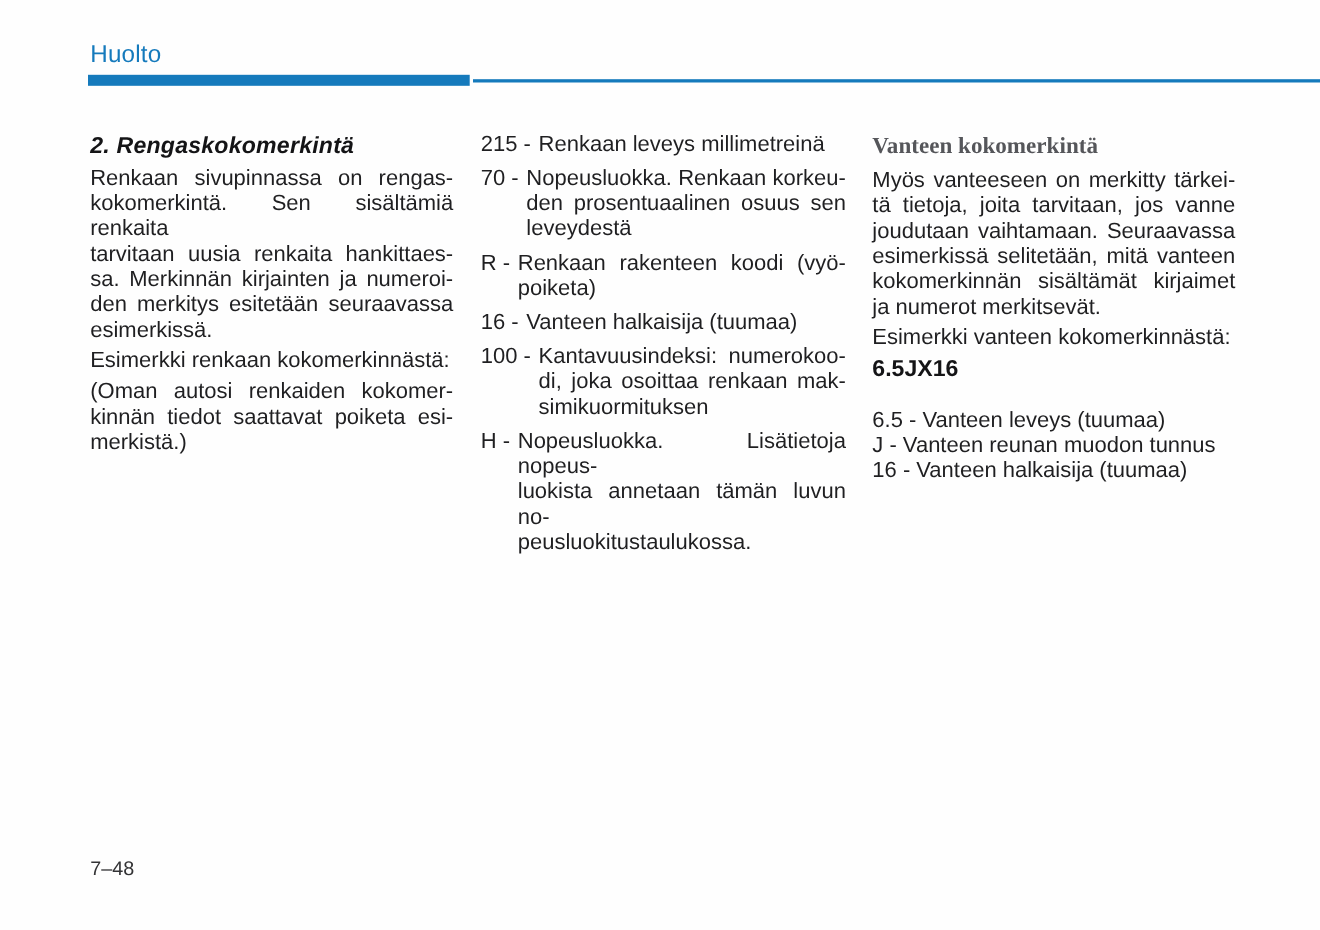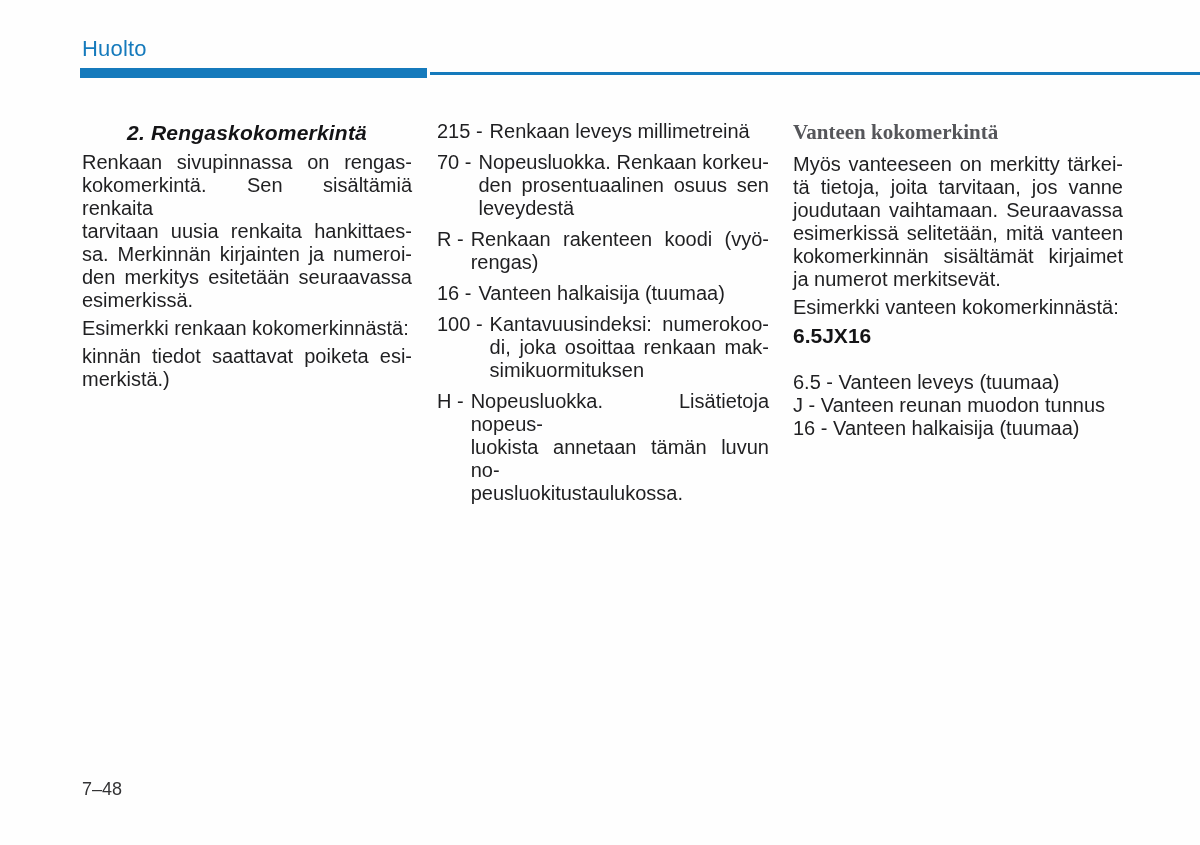--- a/index.html
+++ b/index.html
@@ -45,21 +45,20 @@
   .col-tire { left: 82px;  width: 330px; }
   .col-code { left: 437px; width: 332px; }
   .col-rim  { left: 793px; width: 330px; }
 
   .h-italic {
     font-size: 21px; line-height: 25px;
     font-weight: bold; font-style: italic;
     color: #141416;
     margin-bottom: 6px;
     letter-spacing: 0.2px;
-    text-align: center;
   }
   .h-code {
     font-size: 21px; line-height: 25px;
     font-weight: bold;
     color: #141416;
     margin-bottom: 8px;
   }
   .h-serif {
     font-family: "Liberation Serif", "DejaVu Serif", serif;
     font-size: 21px; line-height: 25px;
@@ -109,20 +108,21 @@
   <p class="block">
       <span class="jline">Renkaan sivupinnassa on rengas-</span>
       <span class="jline">kokomerkintä. Sen sisältämiä renkaita</span>
       <span class="jline">tarvitaan uusia renkaita hankittaes-</span>
       <span class="jline">sa. Merkinnän kirjainten ja numeroi-</span>
       <span class="jline">den merkitys esitetään seuraavassa</span>
       <span class="jline last">esimerkissä.</span>
     </p>
   <p class="block">Esimerkki renkaan kokomerkinnästä:</p>
   <p class="block">
+      <span class="jline">(Oman autosi renkaiden kokomer-</span>
       <span class="jline">kinnän tiedot saattavat poiketa esi-</span>
       <span class="jline last">merkistä.)</span>
     </p>
 </section>
 
 <section class="col col-code">
 
   <div class="code-item">
     <span class="item-label">215 -</span>
     <div class="item-text">
@@ -134,21 +134,21 @@
     <div class="item-text">
         <span class="jline">Nopeusluokka. Renkaan korkeu-</span>
         <span class="jline">den prosentuaalinen osuus sen</span>
         <span class="jline last">leveydestä</span>
       </div>
   </div>
   <div class="code-item">
     <span class="item-label">R -</span>
     <div class="item-text">
         <span class="jline">Renkaan rakenteen koodi (vyö-</span>
-        <span class="jline last">rengas)</span>
+        <span class="jline last">poiketa)</span>
       </div>
   </div>
   <div class="code-item">
     <span class="item-label">16 -</span>
     <div class="item-text">
         <span class="jline last">Vanteen halkaisija (tuumaa)</span>
       </div>
   </div>
   <div class="code-item">
     <span class="item-label">100 -</span>

